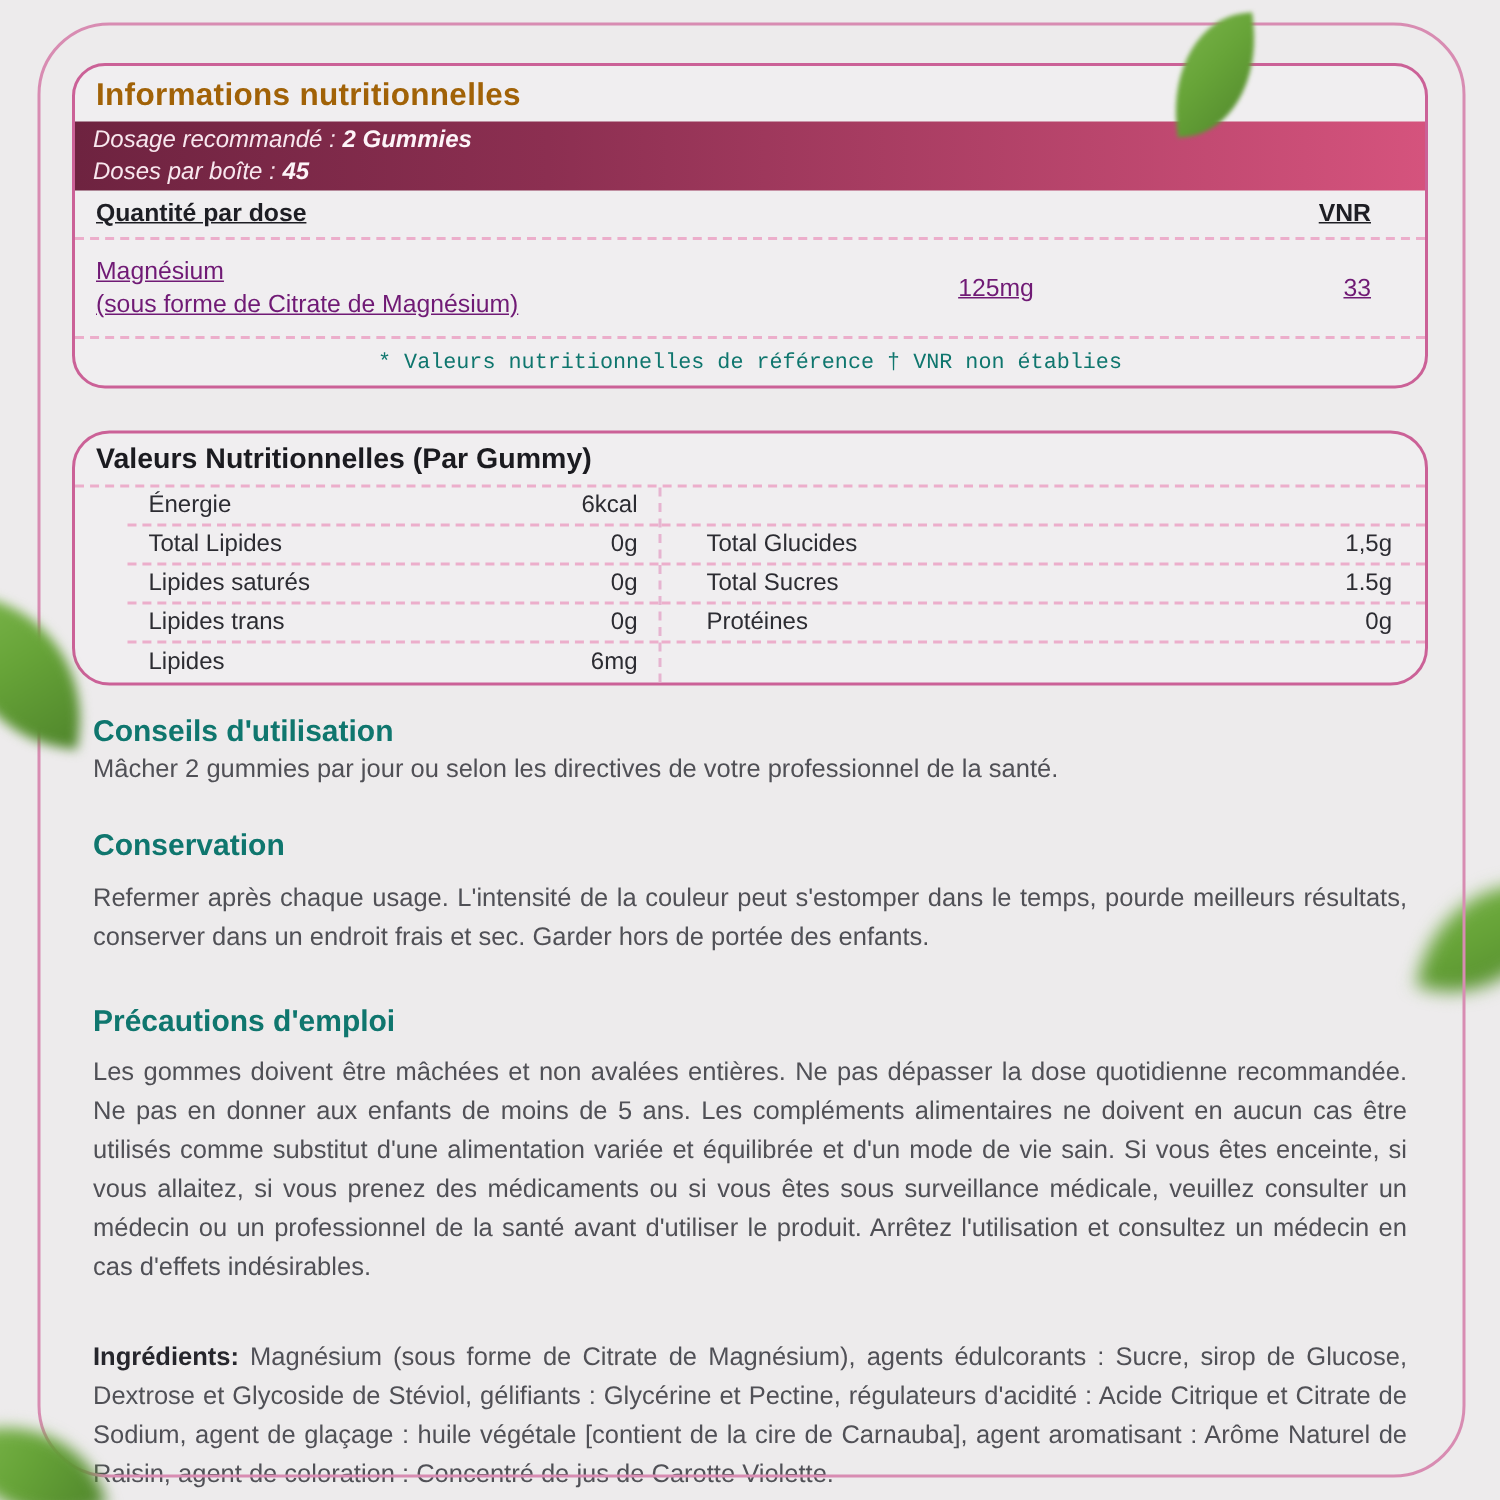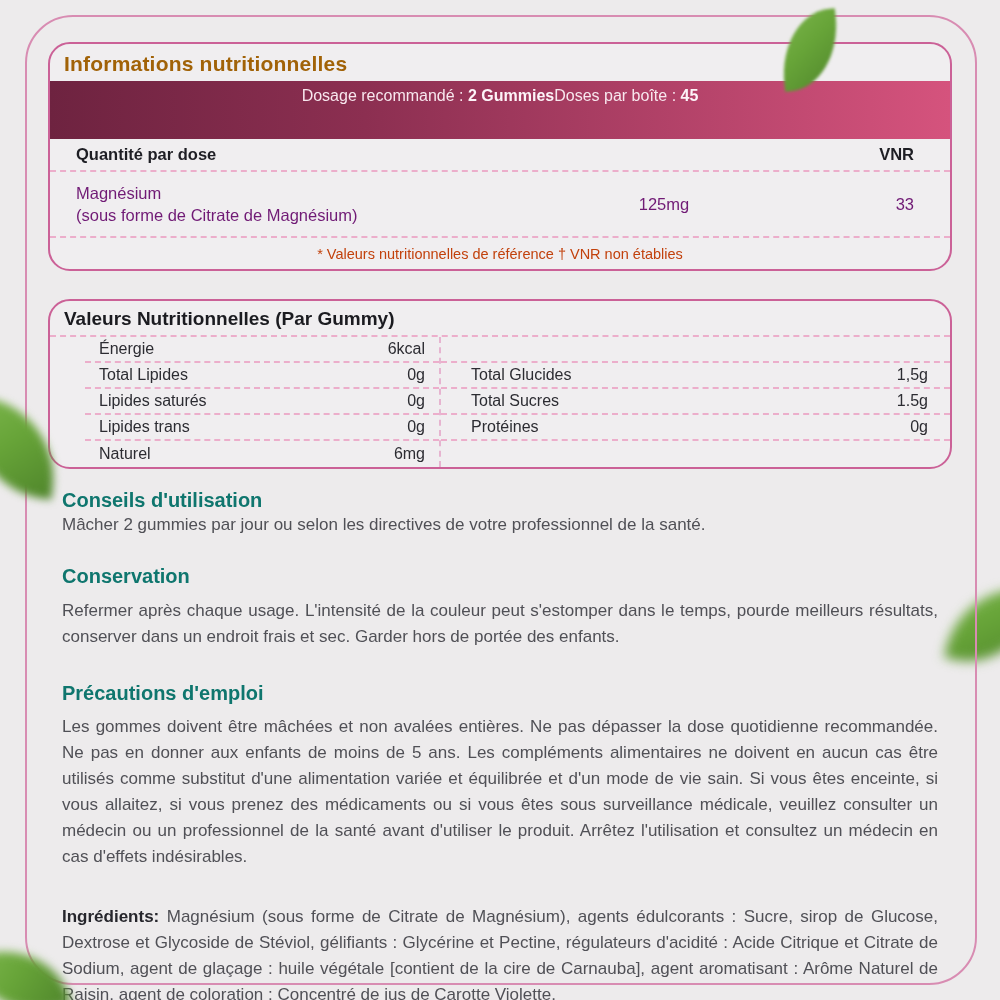--- a/index.html
+++ b/index.html
@@ -13,47 +13,47 @@
     border:2px solid #d88cb2; border-radius:48px; z-index:4; pointer-events:none;
   }
 
   .content { position:absolute; left:0; top:0; width:1000px; z-index:2; }
 
   .panel {
     margin:0 48px; background:#f0eef0;
     border:2px solid #cb6197; border-radius:22px; overflow:hidden;
   }
   .panel1 { margin-top:42px; }
-  .panel2 { margin-top:28px; }
+  .panel2 { margin-top:28px;border-radius:25px; }
 
   .p1-title { font-size:21px; font-weight:bold; color:#a16207; padding:8px 14px 5px 14px; letter-spacing:.2px; }
 
   .grad-bar {
     background:linear-gradient(90deg,#6e2340 0%, #8c2f51 35%, #d5537d 100%);
-    color:#f8e7ee; padding:4px 12px; height:58px;
-    display:flex; justify-content:center;
+    color:#f8e7ee; padding:4px 12px; height:46px;
+    display:flex; flex-direction:column; justify-content:center;font-style:italic;
   }
   .grad-bar .bar-line { font-size:16px; line-height:21px; }
   .grad-bar b { font-weight:bold; color:#fdf4f8; }
 
   .p1-row {
     display:grid; grid-template-columns:1fr 200px 150px;
-    align-items:center; padding:0 36px 0 26px;
+    align-items:center; padding:0 36px 0 14px;text-decoration:underline;
   }
   .p1-header-row { height:31px; font-size:16.5px; font-weight:bold; color:#1e1e24; }
   .p1-header-row .vnr-cell { text-align:right; }
   .p1-nutrient-row { height:64px; font-size:16.5px; color:#701a75; }
   .p1-nutrient-row .amount-cell { text-align:center; }
   .p1-nutrient-row .vnr-cell { text-align:right; }
   .nutrient-name div { line-height:22px; }
 
   .dashed-sep { border-top:2px dashed #ecaecb; height:0; }
 
   .p1-footnote { height:31px; display:flex; align-items:center; justify-content:center;
-    font-size:14.5px; color:#c2410c; }
+    font-size:14.5px; color:#0f766e;font-family:Liberation Mono, monospace; }
 
   .p2-title { font-size:19px; font-weight:bold; color:#1b1b20; padding:7px 14px 5px 14px; }
 
   .p2-table { display:flex; }
   .p2-col-left { width:389px;padding-left:35px; }
   .p2-col-right { flex:1; border-left:2px dashed #e6b4d0; }
   .p2-row { display:flex; justify-content:space-between; align-items:center;
     height:26px; font-size:16px; color:#2c2c32; border-bottom:2px dashed #ecaecb; }
   .p2-row:last-child { border-bottom:none; }
   .p2-col-left .p2-row { padding:0 14px; }
@@ -141,21 +141,21 @@
             </div>
           <div class="p2-row">
               <span>Lipides saturés</span>
               <span>0g</span>
             </div>
           <div class="p2-row">
               <span>Lipides trans</span>
               <span>0g</span>
             </div>
           <div class="p2-row">
-              <span>Naturel</span>
+              <span>Lipides</span>
               <span>6mg</span>
             </div>
         </div>
         <div class="p2-col-right">
           <div class="p2-row">
               <span></span>
               <span></span>
             </div>
           <div class="p2-row">
               <span>Total Glucides</span>

